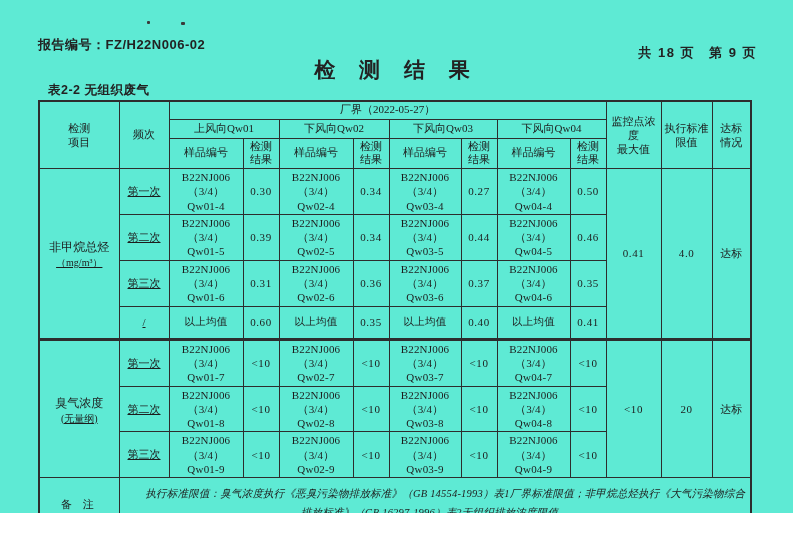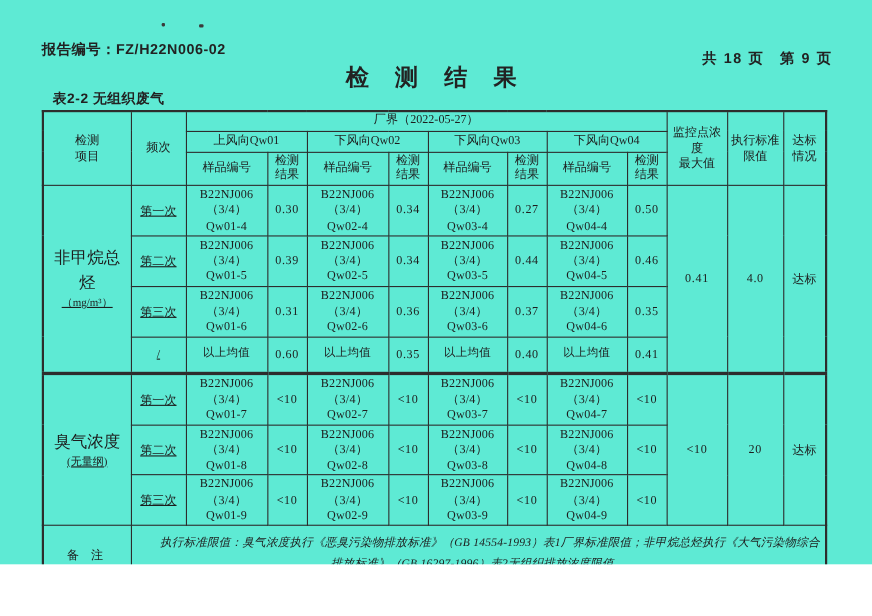--- a/index.html
+++ b/index.html
@@ -50,21 +50,21 @@
   tr.hr1{height:18px;}
   tr.hr2{height:19px;}
   tr.hr3{height:19px;}
   tbody.nmhc tr{height:33px;}
   tbody.odor tr{height:38px;}
   tbody.odor tr:first-child td{border-top:3px solid #2d2d2d;}
   tbody.remark tr{height:53px;}
   td.sample{font-size:9.5px;white-space:pre-line;line-height:1.3;letter-spacing:.2px;}
   td.result{font-size:11px;letter-spacing:.6px;}
   td.freq{font-size:11px;text-decoration:underline;}
-  td.itemcell .iname{font-size:15px;line-height:1.5;text-align:center;}
+  td.itemcell .iname{font-size:12px;line-height:1.5;text-align:center;}
   td.itemcell .iunit{font-size:10px;line-height:1.3;text-decoration:underline;}
   td.remark-label{font-size:12px;letter-spacing:4px;}
   td.remark-text{
     text-align:left;vertical-align:middle;
     padding:4px 10px 4px 8px;
   }
   td.remark-text p{
     margin:0;font-size:10.5px;line-height:1.8;
     text-indent:2em;letter-spacing:.2px;font-style:italic;
   }

